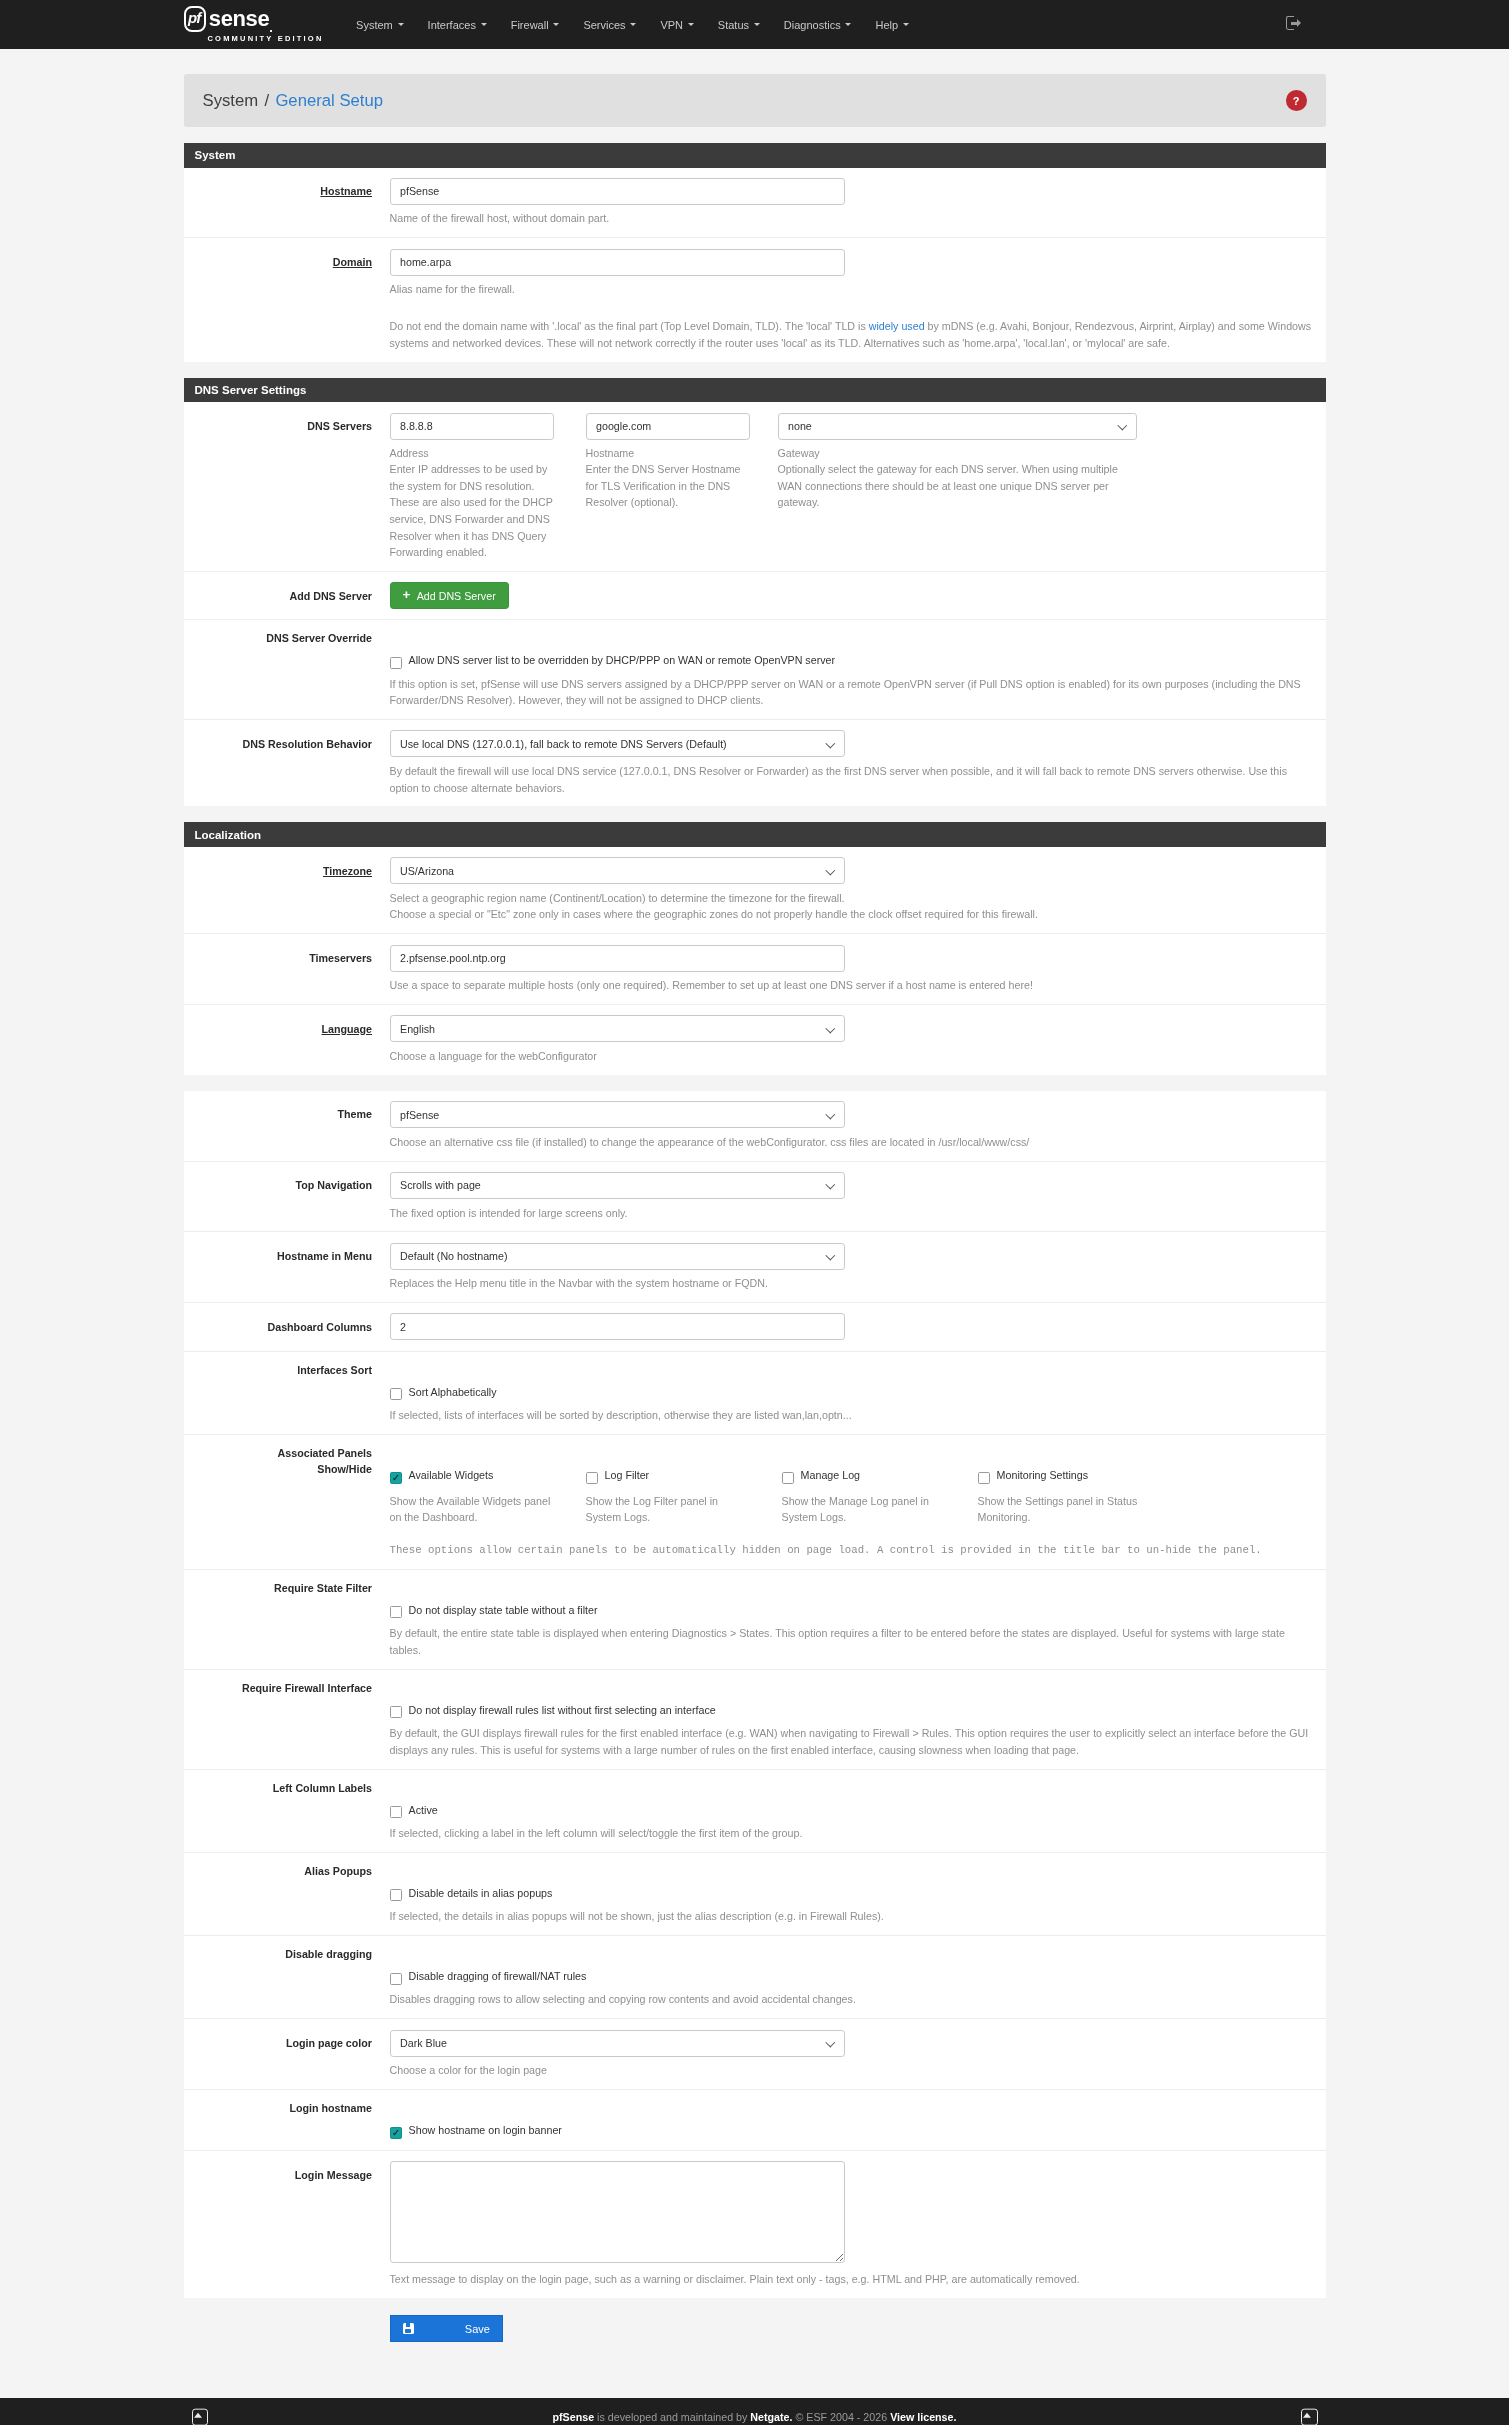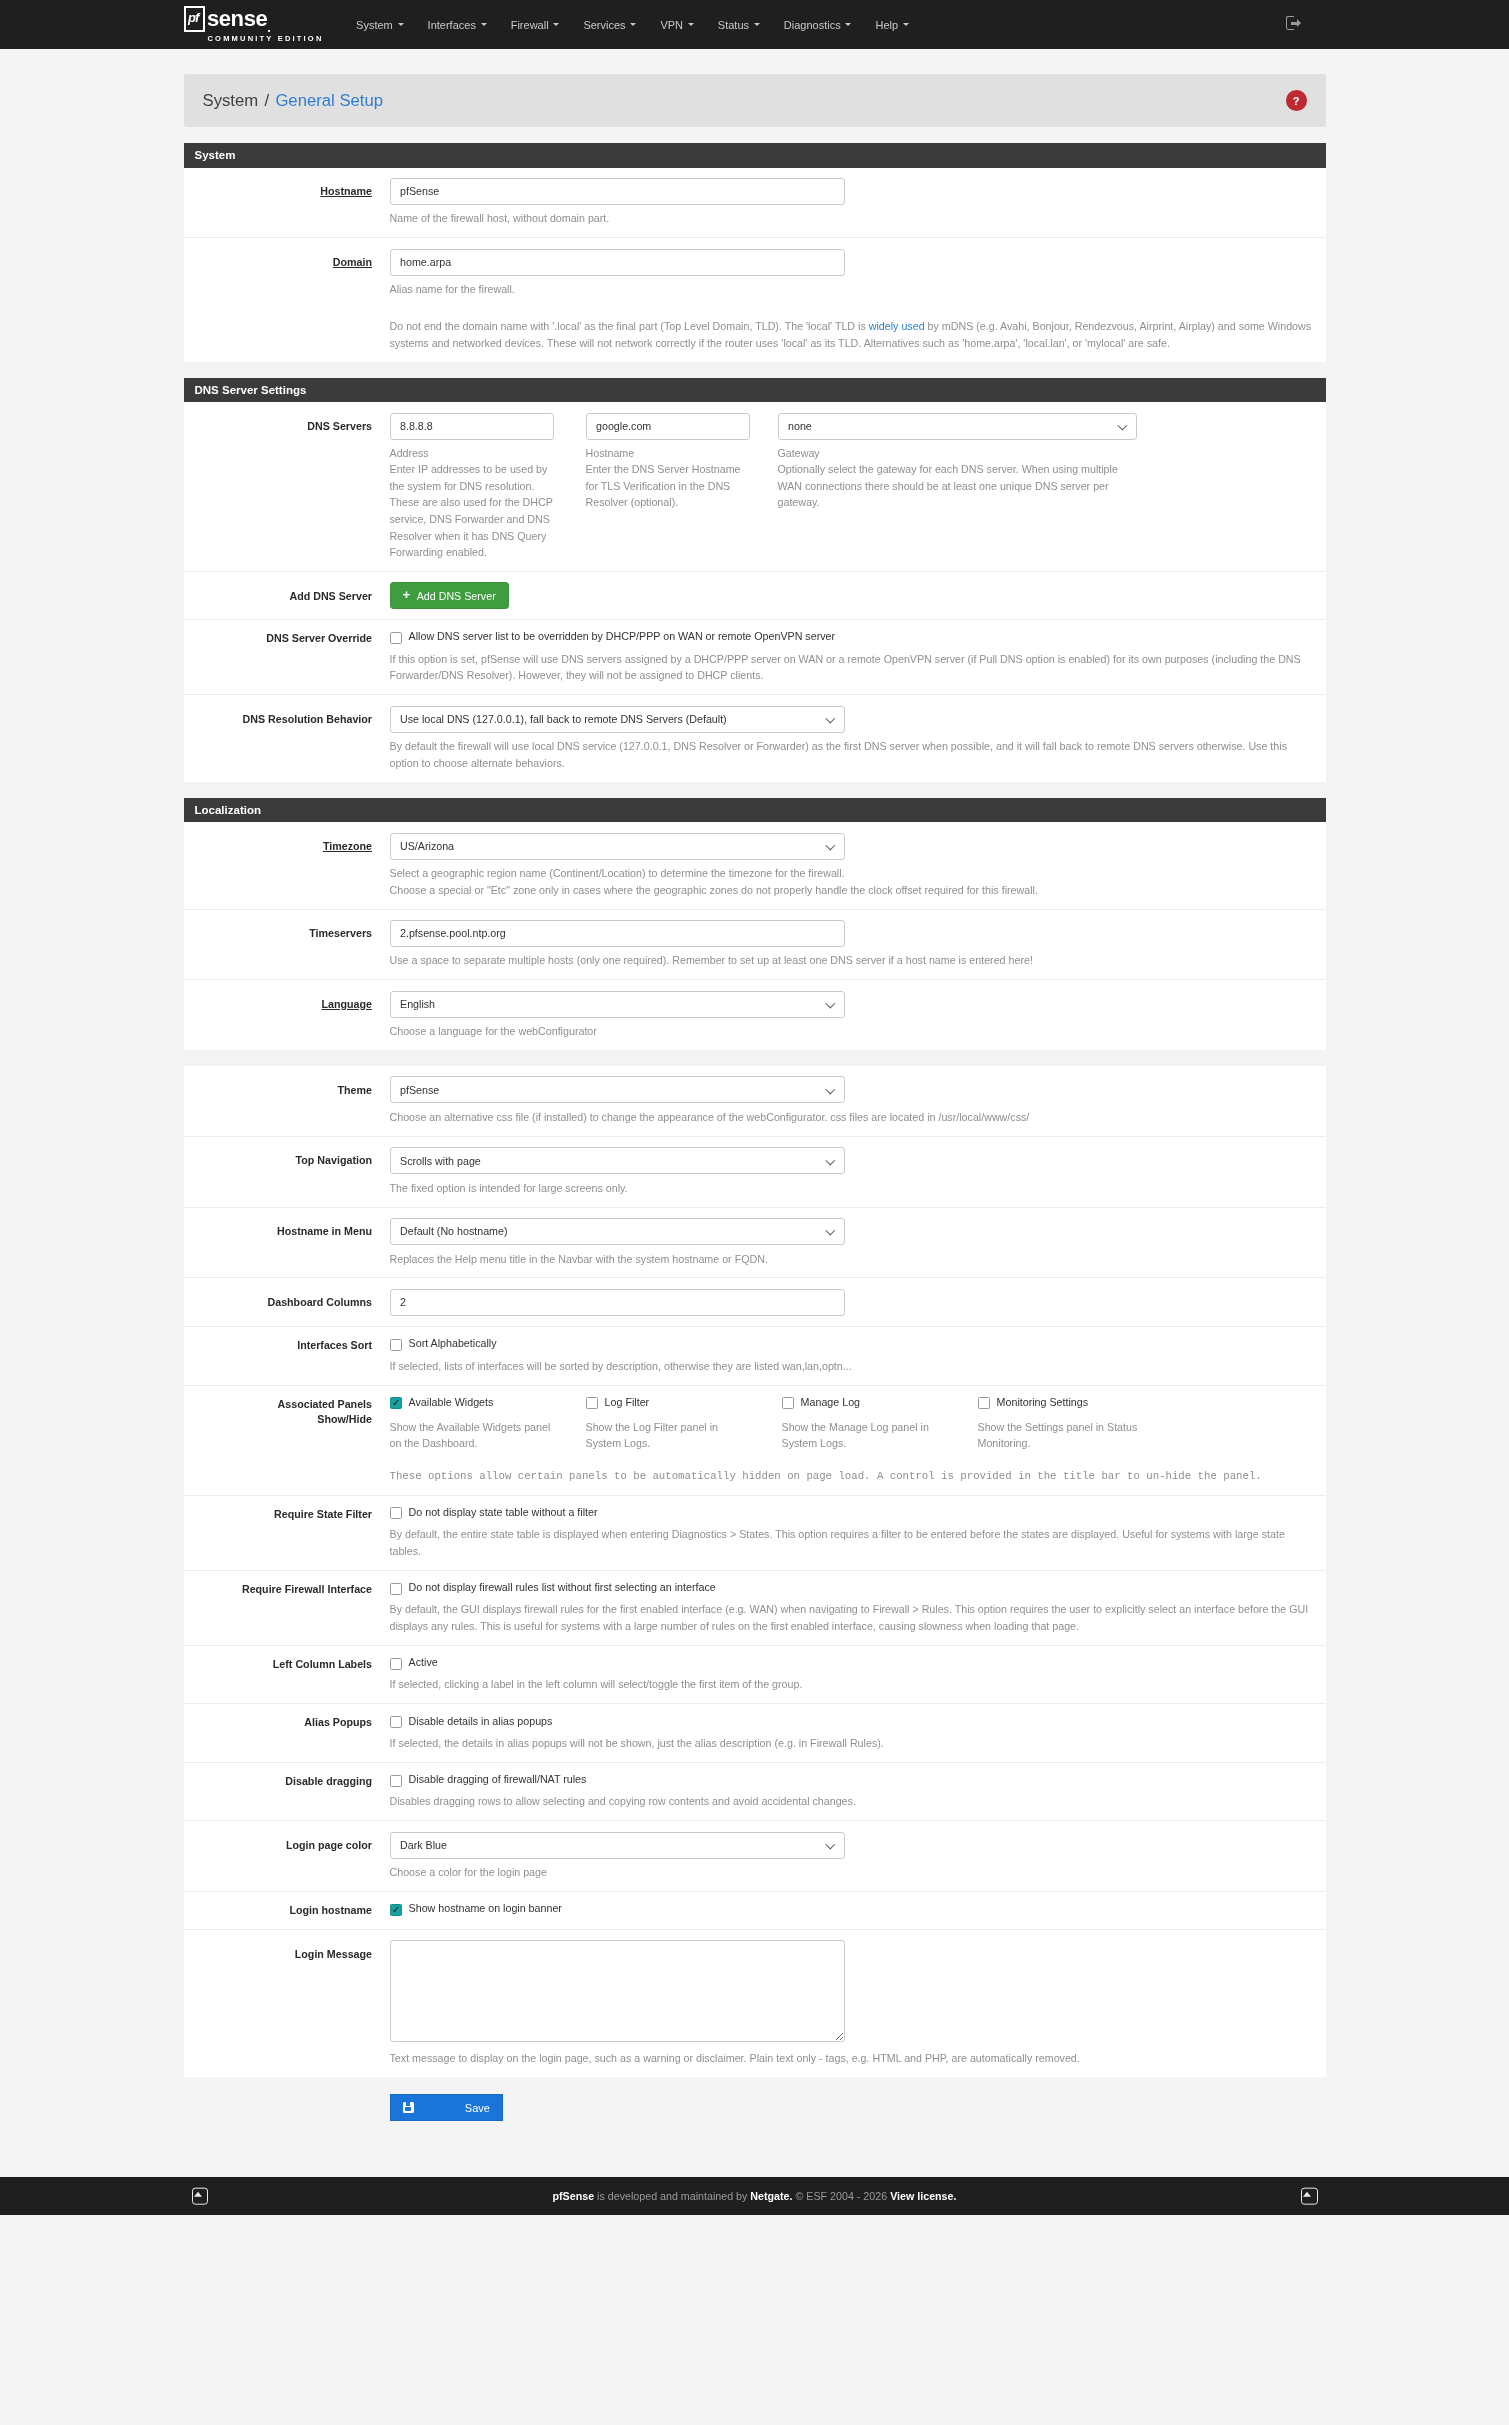--- a/index.html
+++ b/index.html
@@ -4,21 +4,21 @@
 <style>
   * { box-sizing: border-box; }
   html, body { margin: 0; padding: 0; background: #f4f4f4; font-family: "Liberation Sans", sans-serif; }
   body { min-width: 1509px; color: #333; font-size: 10.7px; }
 
   
   .navbar { background: #1f1f1f; height: 49px; }
   .nav-inner { width: 1142px; margin: 0 auto; height: 100%; display: flex; align-items: center; }
   .logo { display: flex; flex-direction: column; align-items: flex-start; margin-right: 20.6px; color: #fff; cursor: pointer; }
   .logo-row { display: flex; align-items: center; }
-  .logo-pf { font-style: italic; font-weight: bold; font-size: 13px; border: 2.4px solid #fff; border-radius: 0; padding: 0 4px 1.6px 2.4px; line-height: 20px; letter-spacing: -0.8px; }
+  .logo-pf { font-style: italic; font-weight: bold; font-size: 15px; border: 2.4px solid #fff; border-radius: 8px; padding: 0 4px 1.6px 2.4px; line-height: 20px; letter-spacing: -0.8px; }
   .logo-sense { font-weight: bold; font-size: 22px; letter-spacing: -0.4px; margin-left: 2.4px; line-height: 20.6px; }
   .logo-dot { font-weight: bold; font-size: 12.7px; align-self: flex-end; line-height: 8px; }
   .logo-sub { font-size: 7.5px; letter-spacing: 2.2px; font-weight: bold; margin-top: 2.4px; padding-left: 24px; }
   .nav-menu { display: flex; align-items: center; }
   .nav-item { color: #c9c9c9; font-size: 11px; padding: 8px 12px; text-decoration: none; display: inline-flex; align-items: center; cursor: pointer; }
   .caret { width: 0; height: 0; border-left: 3.2px solid transparent; border-right: 3.2px solid transparent; border-top: 3.2px solid #c9c9c9; margin-left: 4.8px; display: inline-block; }
   .nav-logout { margin-left: auto; padding-right: 24px; cursor: pointer; }
   .signout { position: relative; width: 17.5px; height: 16px; display: inline-block; }
   .signout .bracket { position: absolute; left: 1.6px; top: 0.8px; width: 8px; height: 13.5px; border: 1.6px solid #9a9a9a; border-right: none; border-radius: 2.4px 0 0 2.4px; }
   .signout .arr { position: absolute; left: 7.1px; top: 6.3px; width: 5.6px; height: 3.2px; background: #9a9a9a; }
@@ -44,21 +44,21 @@
   .fc { height: 27px; border: 0.8px solid #c9c9c9; border-radius: 3.2px; padding: 0 9.5px; font-size: 10.7px; color: #333; background: #fff; width: 455px; font-family: inherit; }
   textarea.fc { height: 102px; padding: 6.3px 9.5px; resize: both; line-height: 1.45; }
   .selwrap { position: relative; display: inline-block; width: 455px; }
   .selwrap select { appearance: none; -webkit-appearance: none; -moz-appearance: none; width: 100%; padding-right: 25.4px; cursor: pointer; }
   .selwrap::after { content: ""; position: absolute; right: 11px; top: 9.5px; width: 5.6px; height: 5.6px; border-right: 1.3px solid #555; border-bottom: 1.3px solid #555; transform: rotate(45deg); pointer-events: none; }
 
   .help { color: #8f8f8f; font-size: 10.7px; margin-top: 5.6px; line-height: 1.55; }
   .note { margin-top: 20.6px; }
   .tlink { color: #2f7fd0; text-decoration: none; cursor: pointer; }
 
-  .chk { display: inline-flex; align-items: center; cursor: pointer; color: #333; font-size: 10.7px; line-height: 13.5px; }
+  .chk { display: inline-flex; align-items: flex-end; cursor: pointer; color: #333; font-size: 10.7px; line-height: 13.5px; margin-top: 24px; }
   .box { width: 12px; height: 12px; border: 0.8px solid #9a9a9a; border-radius: 1.6px; background: #fff; margin-right: 7.1px; flex: none; position: relative; top: 0.8px; }
   .box.checked { background: #17a2a2; border-color: #128f8f; }
   .box.checked::after { content: "\2713"; position: absolute; left: 1.6px; top: 0px; font-size: 9.5px; line-height: 10.3px; color: #10302f; font-weight: bold; }
 
   .dns-grid { display: flex; }
   .dns-a { width: 164px; margin-right: 32px; }
   .dns-b { width: 164px; margin-right: 28px; }
   .dns-c { width: 359px; }
   .dns-grid .fc { width: 100%; }
   .cap { color: #8f8f8f; margin-top: 7.1px; }

